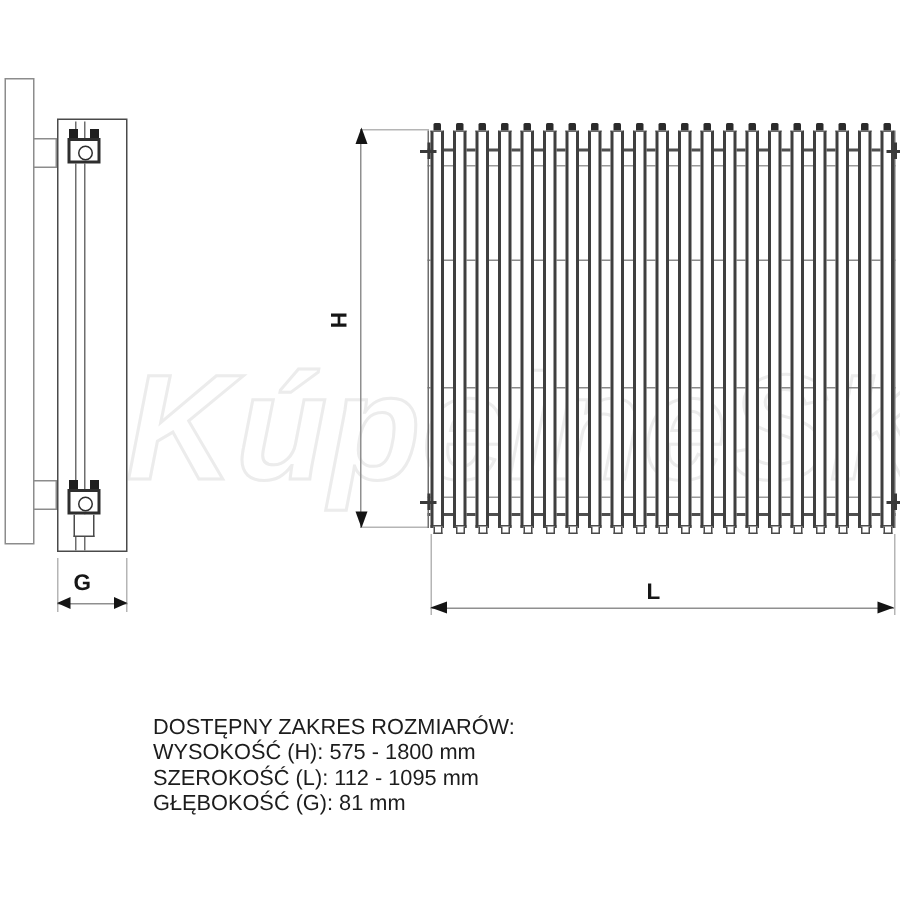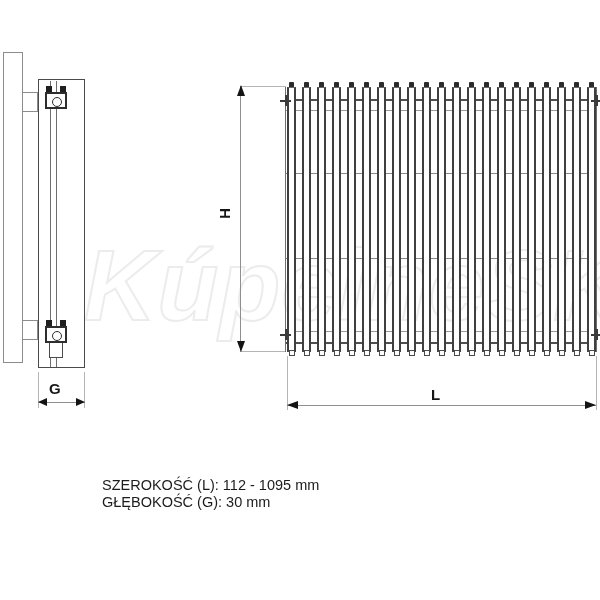--- a/index.html
+++ b/index.html
@@ -145,17 +145,19 @@
 
     <div class="vline ext" style="left:287px;top:356px;height:54px;"></div>
     <div class="vline ext" style="left:596px;top:356px;height:54px;"></div>
     <div class="hline dim" style="left:287px;top:405px;width:309px;"></div>
     <div class="tri tri-left" style="left:287px;top:401px;"></div>
     <div class="tri tri-right" style="left:585px;top:401px;"></div>
     <div class="dim-label" style="left:431px;top:386px;">L</div>
   </div>
 
   <div class="specs">
+    <div>DOSTĘPNY ZAKRES ROZMIARÓW:</div>
+    <div>WYSOKOŚĆ (H): 575 - 1800 mm</div>
     <div>SZEROKOŚĆ (L): 112 - 1095 mm</div>
-    <div>GŁĘBOKOŚĆ (G): 30 mm</div>
+    <div>GŁĘBOKOŚĆ (G): 81 mm</div>
   </div>
 
 </div>
 
 </body></html>

